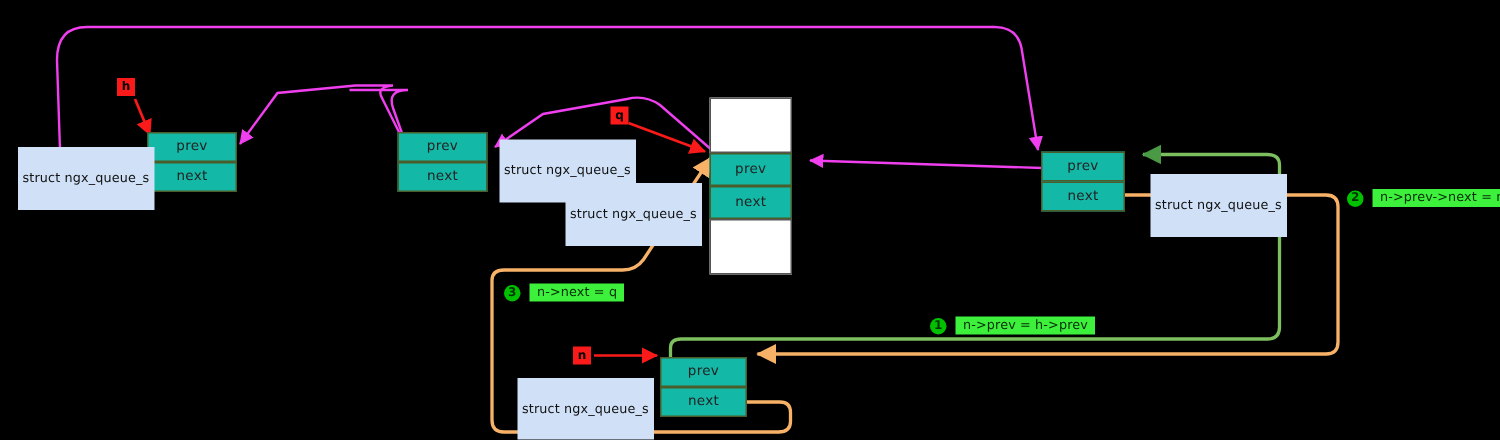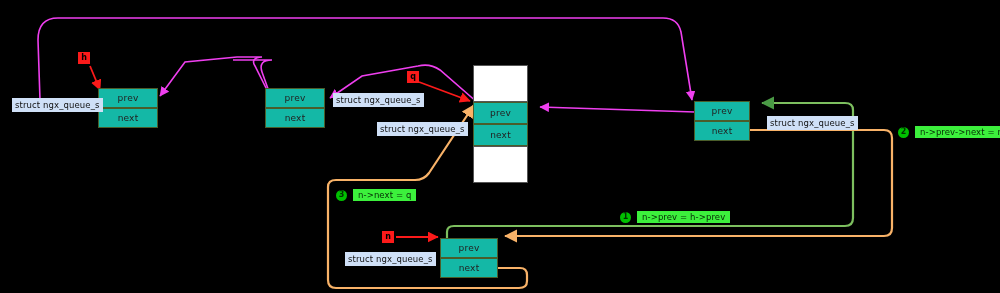--- a/index.html
+++ b/index.html
@@ -20,21 +20,21 @@
     display:flex;align-items:center;justify-content:center;
     letter-spacing:.2px;
   }
   .cell.blank{background:#ffffff;border:1px solid #555;}
 
   .tag-struct{
     position:absolute;
     background:#cfe0f7;
     color:#111;
     font-size:8.5px;
-    padding:2px 3px;
+    padding:16px 3px;
     white-space:nowrap;
     letter-spacing:.1px;
   }
   .tag-var{
     position:absolute;
     background:#fb1a1a;
     color:#000;
     font-size:8px;
     font-weight:bold;
     width:12px;height:12px;

